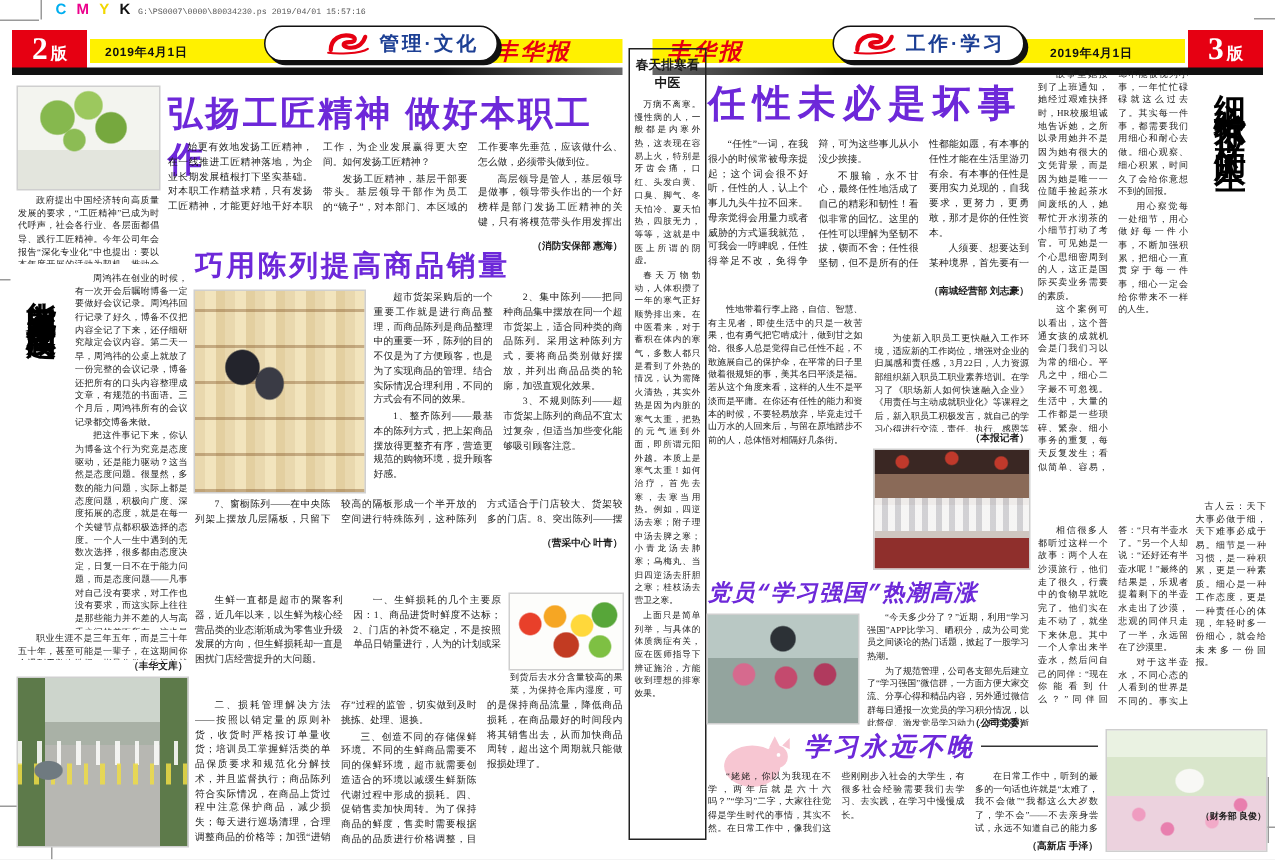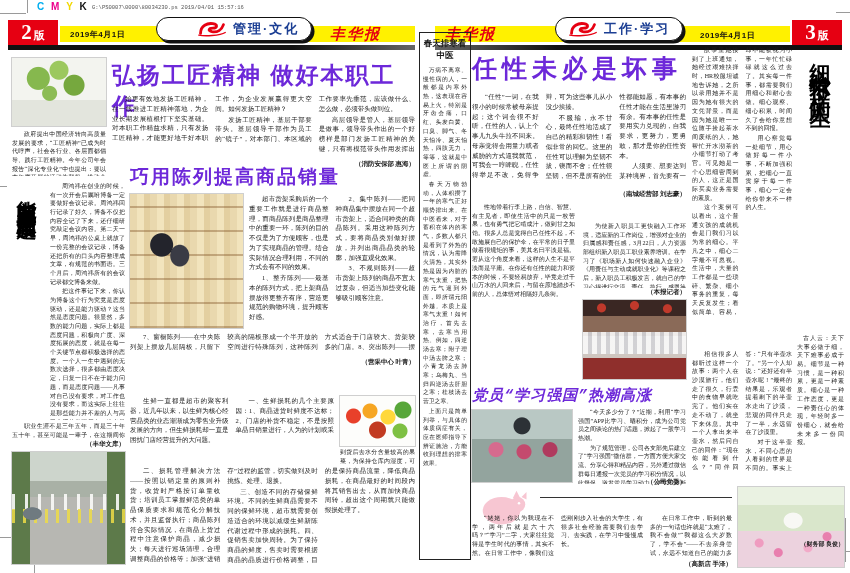--- a/index.html
+++ b/index.html
@@ -72,21 +72,21 @@
   <div class="mark" style="left:836px;top:12px;width:14px;height:1px;"></div>
 
   <div class="abs pagebox" style="left:8px;top:20px;width:50px;height:28px;">
     <span class="num">2</span>
     <span class="word">版</span>
   </div>
   <div class="abs ybar" style="left:60px;top:26px;width:355px;">
     <span class="date" style="margin-left:10px;">2019年4月1日</span>
   </div>
   <div class="abs masthead" style="left:330px;top:25px;">丰华报</div>
-  <div class="abs sectab" style="left:156px;top:17px;padding-left:40px;">
+  <div class="abs sectab" style="left:176px;top:17px;padding-left:40px;">
     <svg width="30" height="18" viewBox="0 0 34 20">
       <path d="M4 15 C4 6 12 3 18 4 C24 5 23 9 18 9 C13 9 12 12 17 13 C23 14 28 11 30 5" fill="none" stroke="#e60012" stroke-width="3.2" stroke-linecap="round"></path>
       <path d="M2 17 C8 18 26 18 32 14" fill="none" stroke="#e60012" stroke-width="1.6" stroke-linecap="round"></path>
     </svg>
     <span class="secname">管理·文化</span>
   </div>
   <div class="abs darkbar" style="left:8px;top:45px;width:407px;"></div>
 
   <div class="abs ybar" style="left:435px;top:26px;width:355px;"></div>
   <div class="abs masthead" style="left:445px;top:25px;">丰华报</div>
@@ -227,20 +227,21 @@
   <div class="abs byline" style="left:578px;top:478px;width:108px;">（公司党委）</div>
 
   <svg class="abs" style="left:478px;top:487px;" width="52" height="40" viewBox="0 0 40 32">
     <ellipse cx="18" cy="19" rx="15" ry="11" fill="#f7c6d2"></ellipse>
     <circle cx="31" cy="14" r="6" fill="#f7c6d2"></circle>
     <polygon points="27,9 30,3 33,9" fill="#f7c6d2"></polygon>
     <polygon points="34,8 38,4 38,10" fill="#f7c6d2"></polygon>
     <circle cx="32" cy="13" r="1" fill="#fff"></circle>
   </svg>
   <div class="abs" style="left:536px;top:486px;width:196px;display:flex;">
+    <span class="hd hd-learning">学习永远不晚</span>
     <span class="learnline"></span>
   </div>
   <div class="abs txt tiny cols3" style="left:472px;top:514px;width:260px;height:52px;">
     <p>“姥姥，你以为我现在不学，两年后就是六十六吗？”“学习”二字，大家往往觉得是学生时代的事情，其实不然。在日常工作中，像我们这些刚刚步入社会的大学生，有很多社会经验需要我们去学习、去实践，在学习中慢慢成长。</p>
     <p>在日常工作中，听到的最多的一句话也许就是“太难了，我不会做”“我都这么大岁数了，学不会”——不去亲身尝试，永远不知道自己的能力多大。事情往往如此，我们总以为开始得太晚，因此放弃；其实不晚，就拿上班族来说，老人学与不学，两年后都是七十，是同样的道理，一个能开心地与儿孙交谈，一个依旧像从前一样在原地踏步。</p>
 
   </div>
   <div class="abs byline" style="left:620px;top:560px;width:112px;">（高新店  手泽）</div>
   <div class="photo" style="left:738px;top:487px;width:106px;height:80px;
        background:

